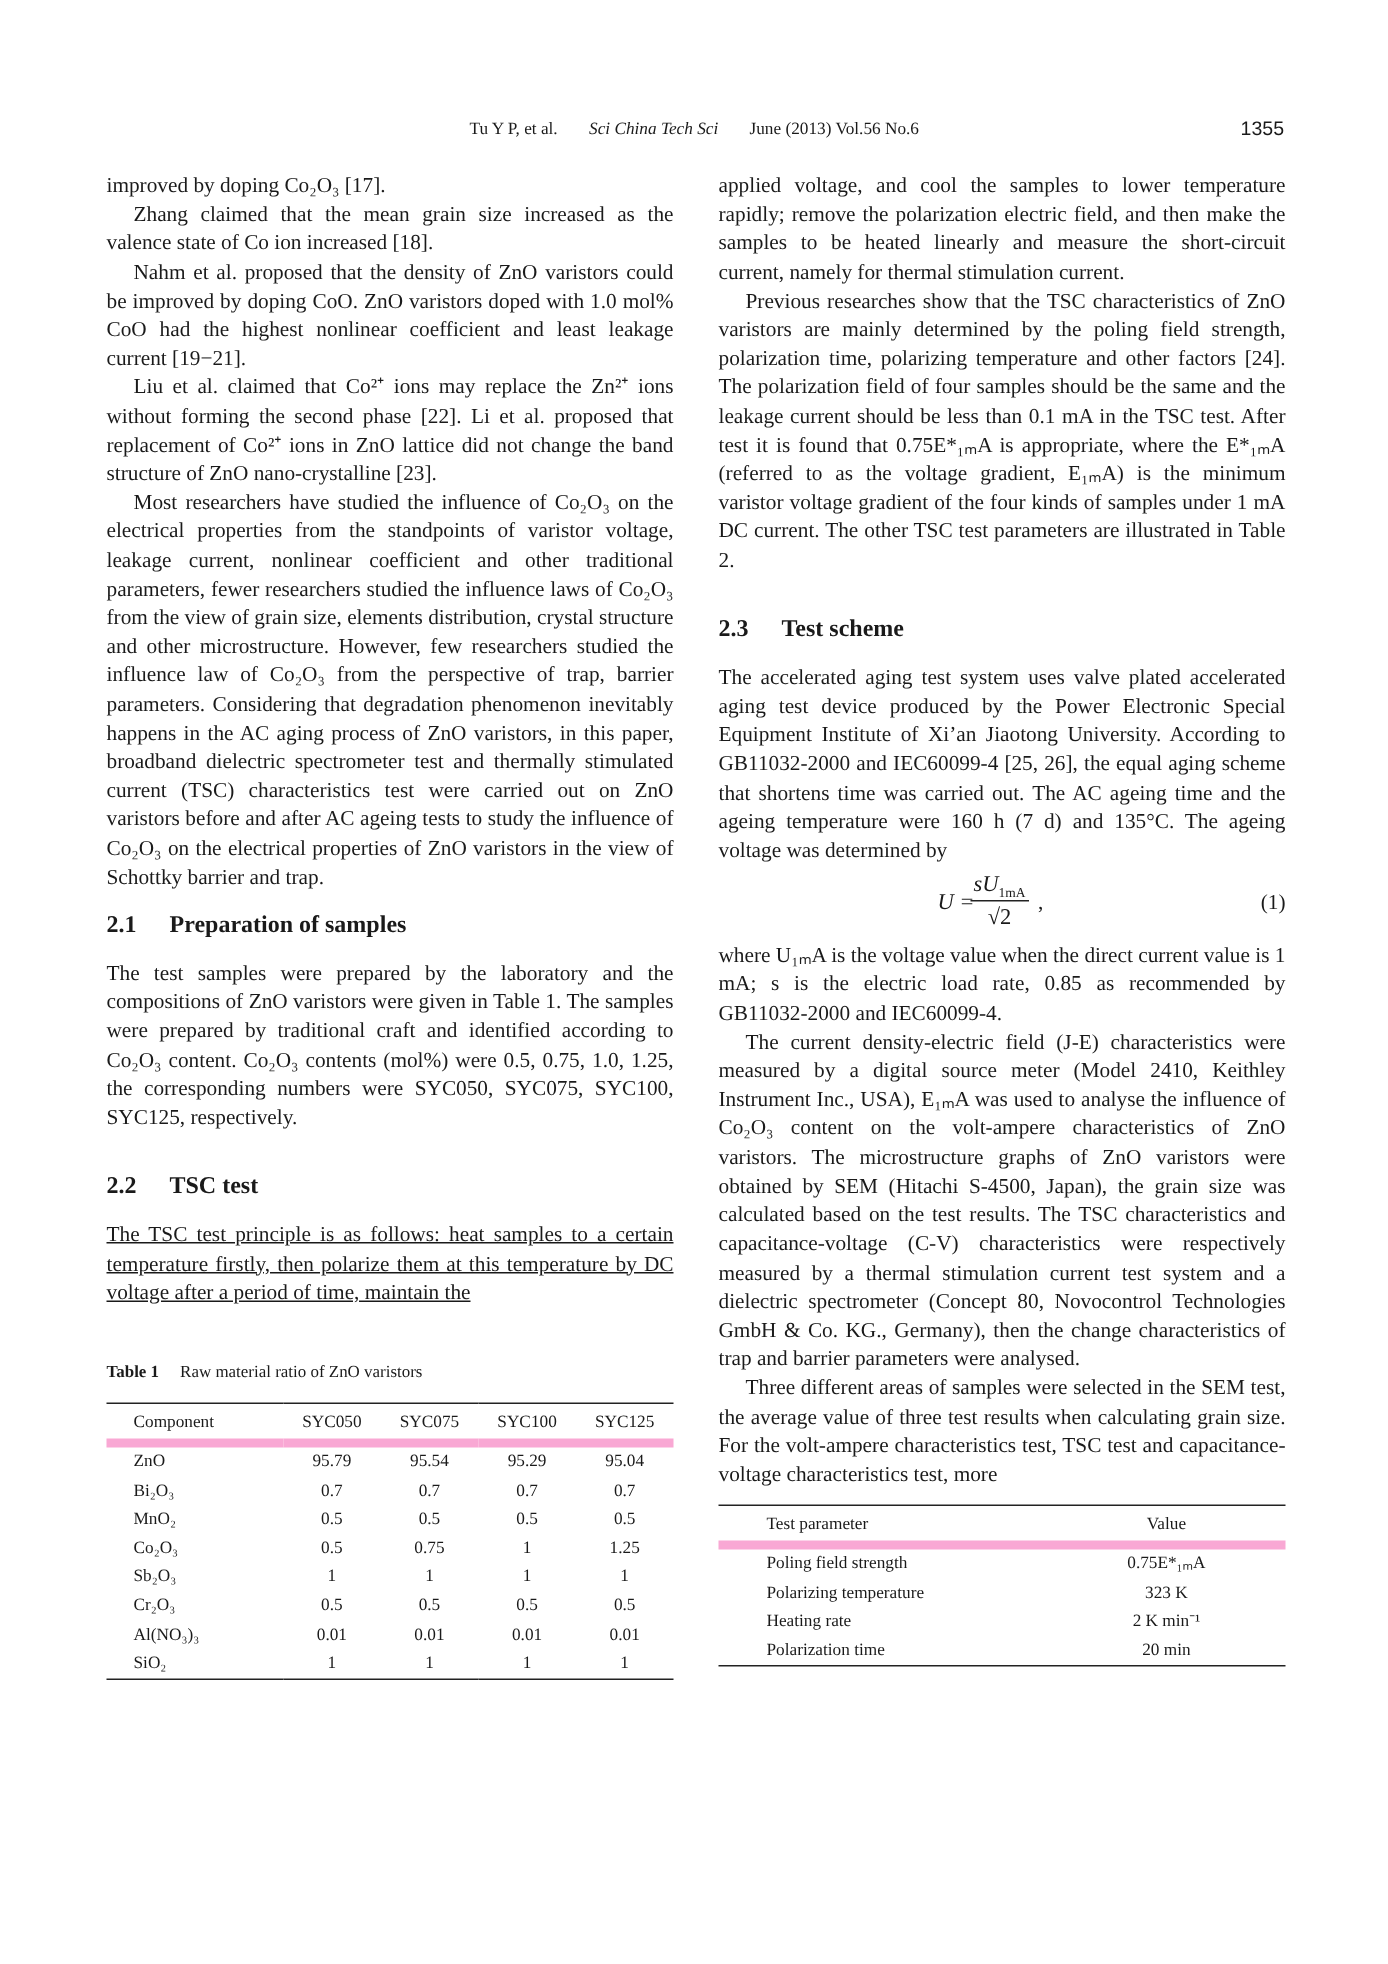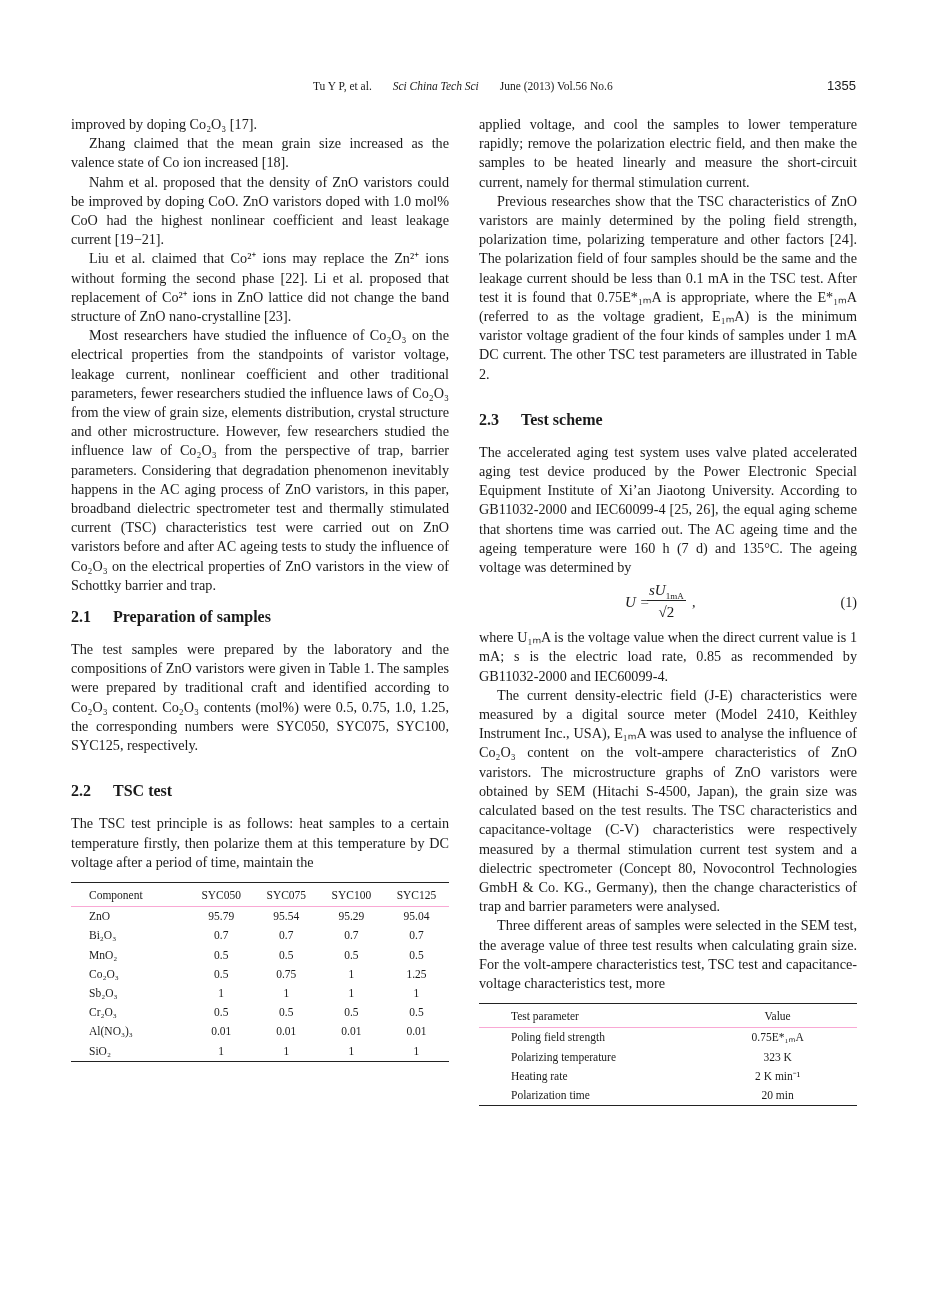--- a/index.html
+++ b/index.html
@@ -15,21 +15,21 @@
   p.ind { text-indent:18px; }
   h2 { font-size:16px; font-weight:bold; margin:0; line-height:20px; }
   h3 { font-size:16px; font-weight:bold; margin:0; line-height:19px; }
   h2 .num, h3 .num { display:inline-block; width:26px; }
   h3 .num { width:42px; }
   sub, sup { font-size:9px; line-height:0; }
   .cap { font-size:11.3px; }
   .cap b { margin-right:14px; }
   table { border-collapse:collapse; font-size:11.5px; width:100%; }
   table.t1 { border-top:1.5px solid #222; border-bottom:1.5px solid #222; }
-  table th { font-weight:normal; border-bottom:1px solid #f9a8d4; padding:3px 0 1px 0; text-align:center; }
+  table th { font-weight:normal; border-bottom:6px solid #f9a8d4; padding:3px 0 1px 0; text-align:center; }
   table td { padding:0; height:17.7px; text-align:center; }
   table td.comp, table th.comp { text-align:left; padding-left:18px; }
   table.t2 { border-top:1.5px solid #222; border-bottom:1.5px solid #222; }
   table.t2 td.comp, table.t2 th.comp { padding-left:32px; }
   .eq { position:relative; height:46px; margin:3px 0 2px 0; font-style:italic; }
   .eq .lhs { position:absolute; left:146px; top:13px; font-size:15px; }
   .frac { position:absolute; left:168px; top:0; text-align:center; font-size:15px; }
   .frac .numr { border-bottom:1px solid #222; padding:0 2px; line-height:20px; }
   .frac .den { line-height:22px; font-style:normal; }
   .eq .comma { position:absolute; left:213px; top:13px; font-style:normal; }
@@ -54,22 +54,25 @@
   <p class="ind">Liu et al. claimed that Co²⁺ ions may replace the Zn²⁺ ions without forming the second phase [22]. Li et al. proposed that replacement of Co²⁺ ions in ZnO lattice did not change the band structure of ZnO nano-crystalline [23].</p>
   <p class="ind">Most researchers have studied the influence of Co₂O₃ on the electrical properties from the standpoints of varistor voltage, leakage current, nonlinear coefficient and other traditional parameters, fewer researchers studied the influence laws of Co₂O₃ from the view of grain size, elements distribution, crystal structure and other microstructure. However, few researchers studied the influence law of Co₂O₃ from the perspective of trap, barrier parameters. Considering that degradation phenomenon inevitably happens in the AC aging process of ZnO varistors, in this paper, broadband dielectric spectrometer test and thermally stimulated current (TSC) characteristics test were carried out on ZnO varistors before and after AC ageing tests to study the influence of Co₂O₃ on the electrical properties of ZnO varistors in the view of Schottky barrier and trap.</p>
 
   <h3 style="margin-top:12px;">
     <span class="num">2.1</span><span>Preparation of samples</span>
   </h3>
   <p style="margin-top:14px;">The test samples were prepared by the laboratory and the compositions of ZnO varistors were given in Table 1. The samples were prepared by traditional craft and identified according to Co₂O₃ content. Co₂O₃ contents (mol%) were 0.5, 0.75, 1.0, 1.25, the corresponding numbers were SYC050, SYC075, SYC100, SYC125, respectively.</p>
   <h3 style="margin-top:26px;">
     <span class="num">2.2</span><span>TSC test</span>
   </h3>
-  <p style="margin-top:14px;">The TSC test principle is as follows: heat samples to a certain temperature firstly, then polarize them at this temperature by DC voltage after a period of time, maintain the</p>
+  <p style="margin-top:14px;text-decoration:underline;">The TSC test principle is as follows: heat samples to a certain temperature firstly, then polarize them at this temperature by DC voltage after a period of time, maintain the</p>
 
+  <div style="margin-top:34px;" class="cap">
+    <b>Table 1</b><span>Raw material ratio of ZnO varistors</span>
+  </div>
   <table class="t1" style="margin-top:10px;">
     <thead>
       <tr>
         <th class="comp">Component</th>
         <th>SYC050</th>
         <th>SYC075</th>
         <th>SYC100</th>
         <th>SYC125</th>
       </tr>
     </thead>

